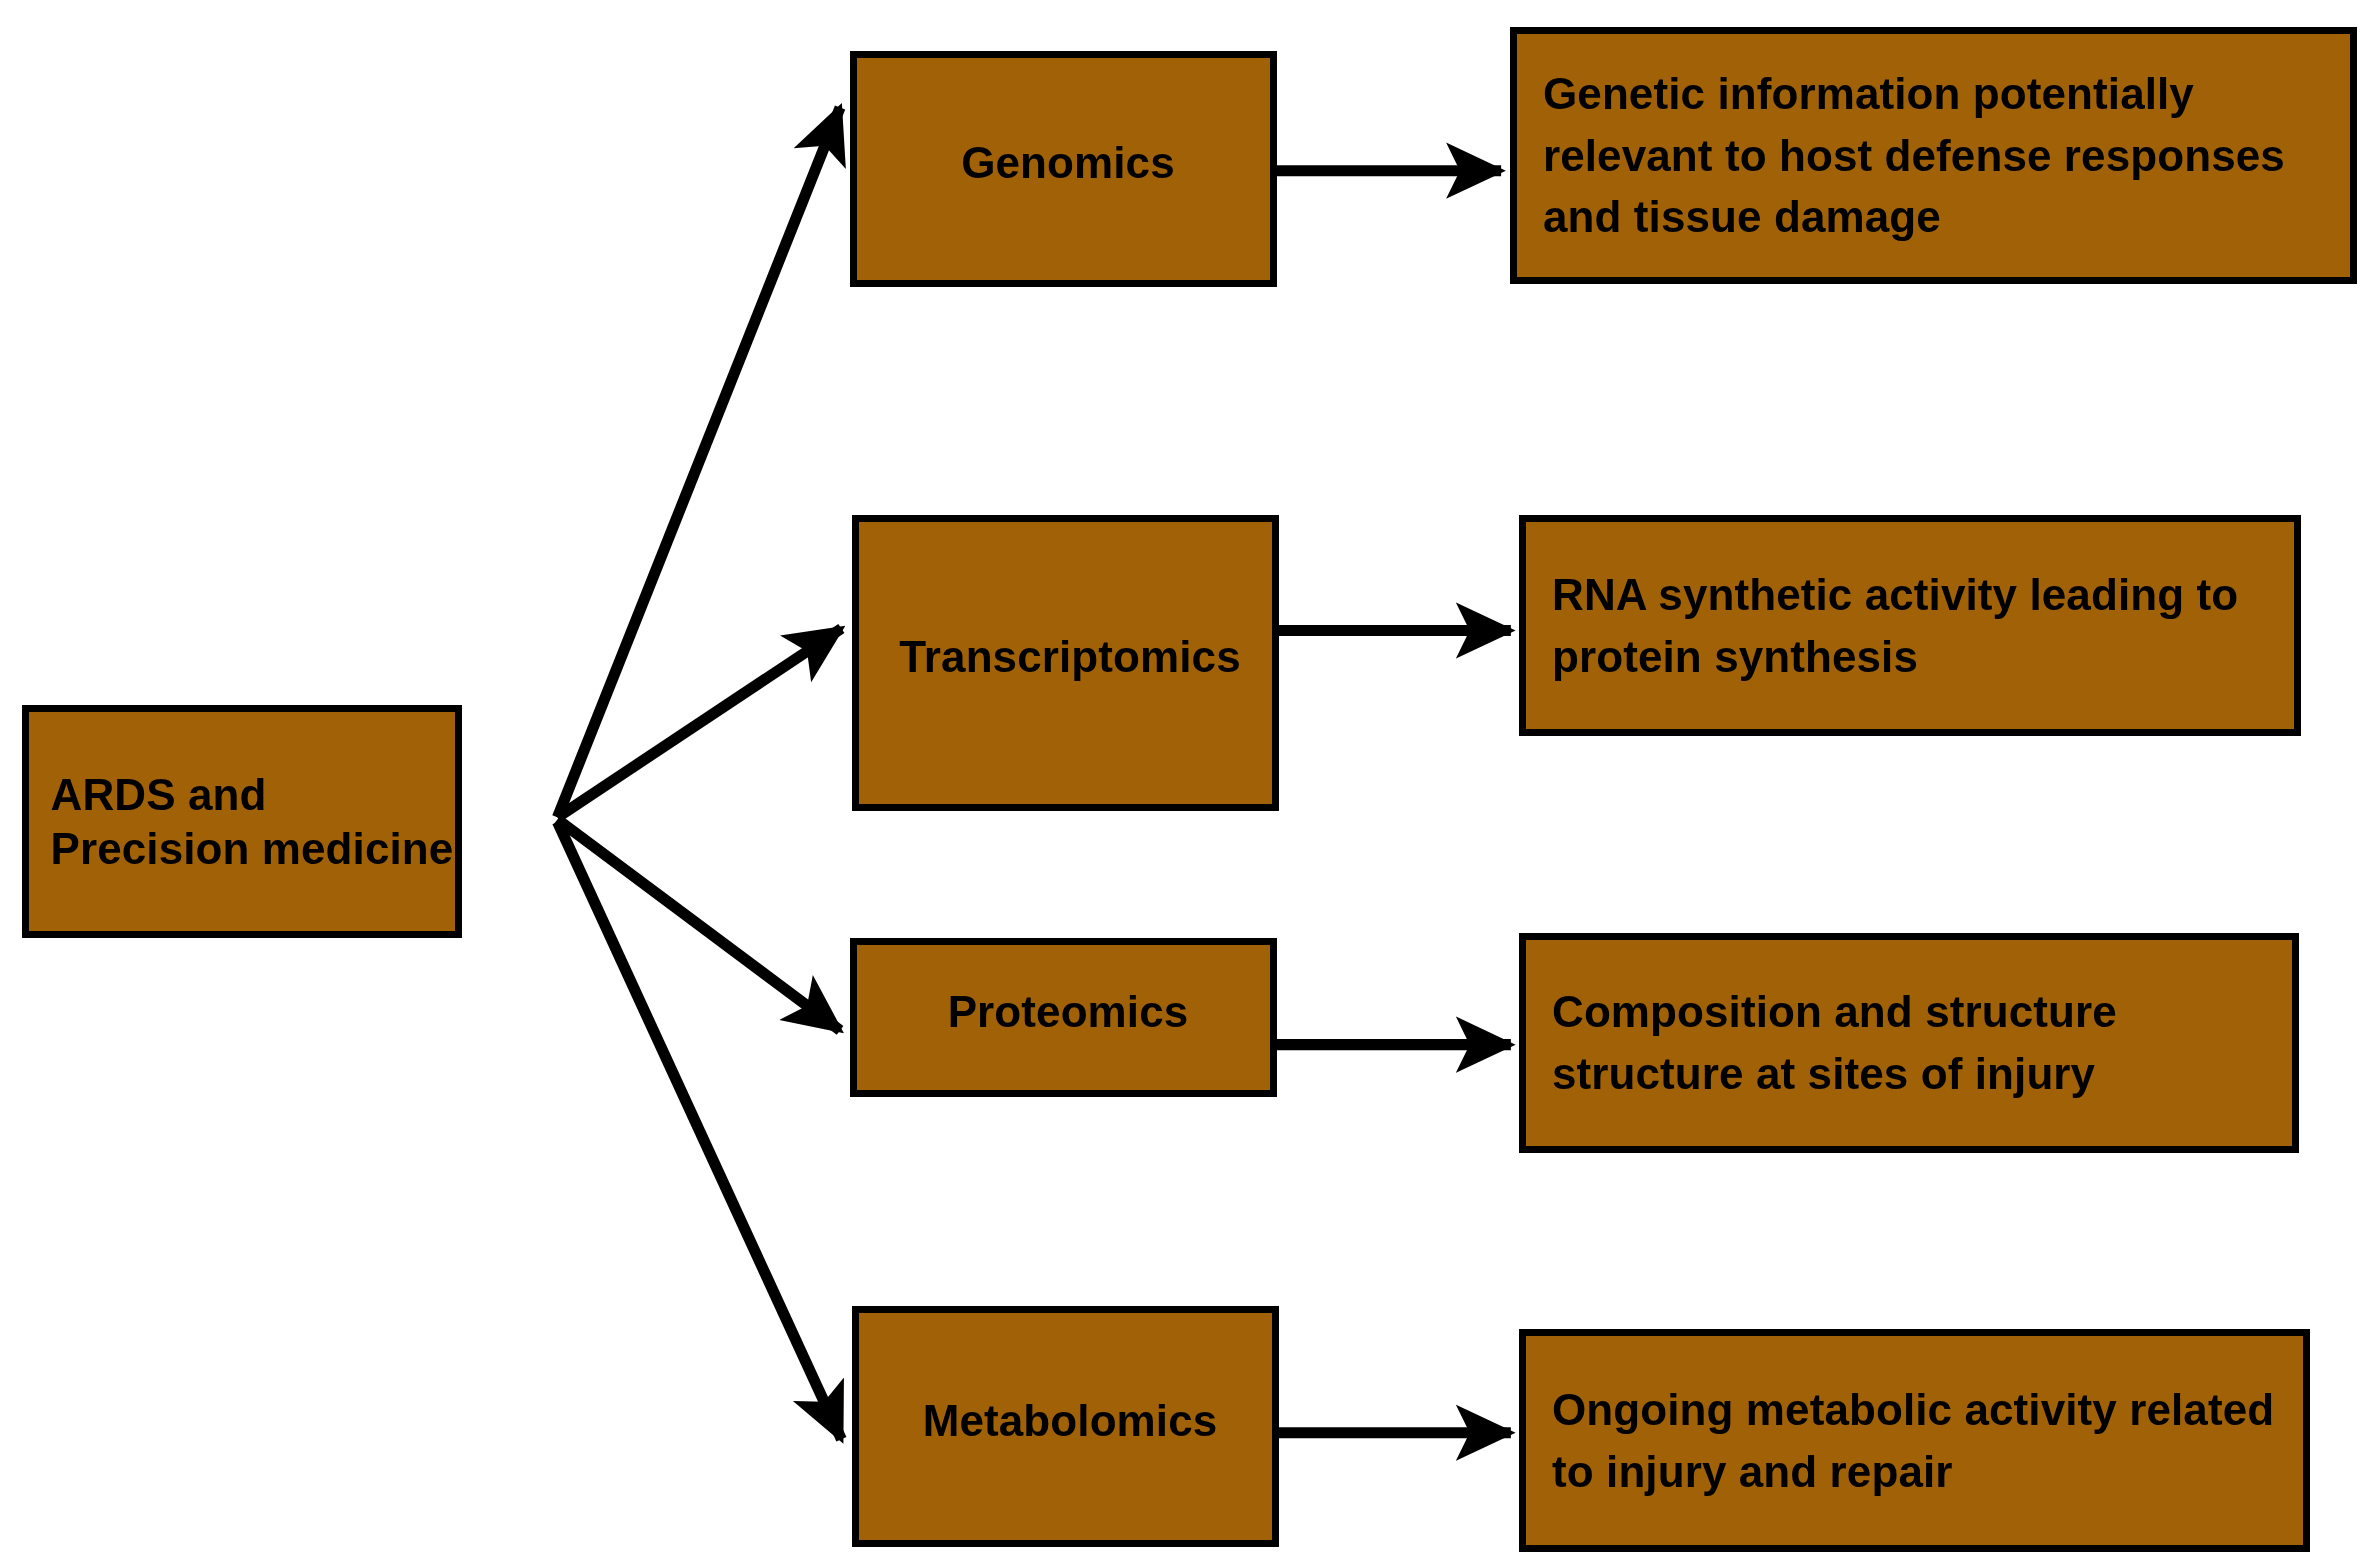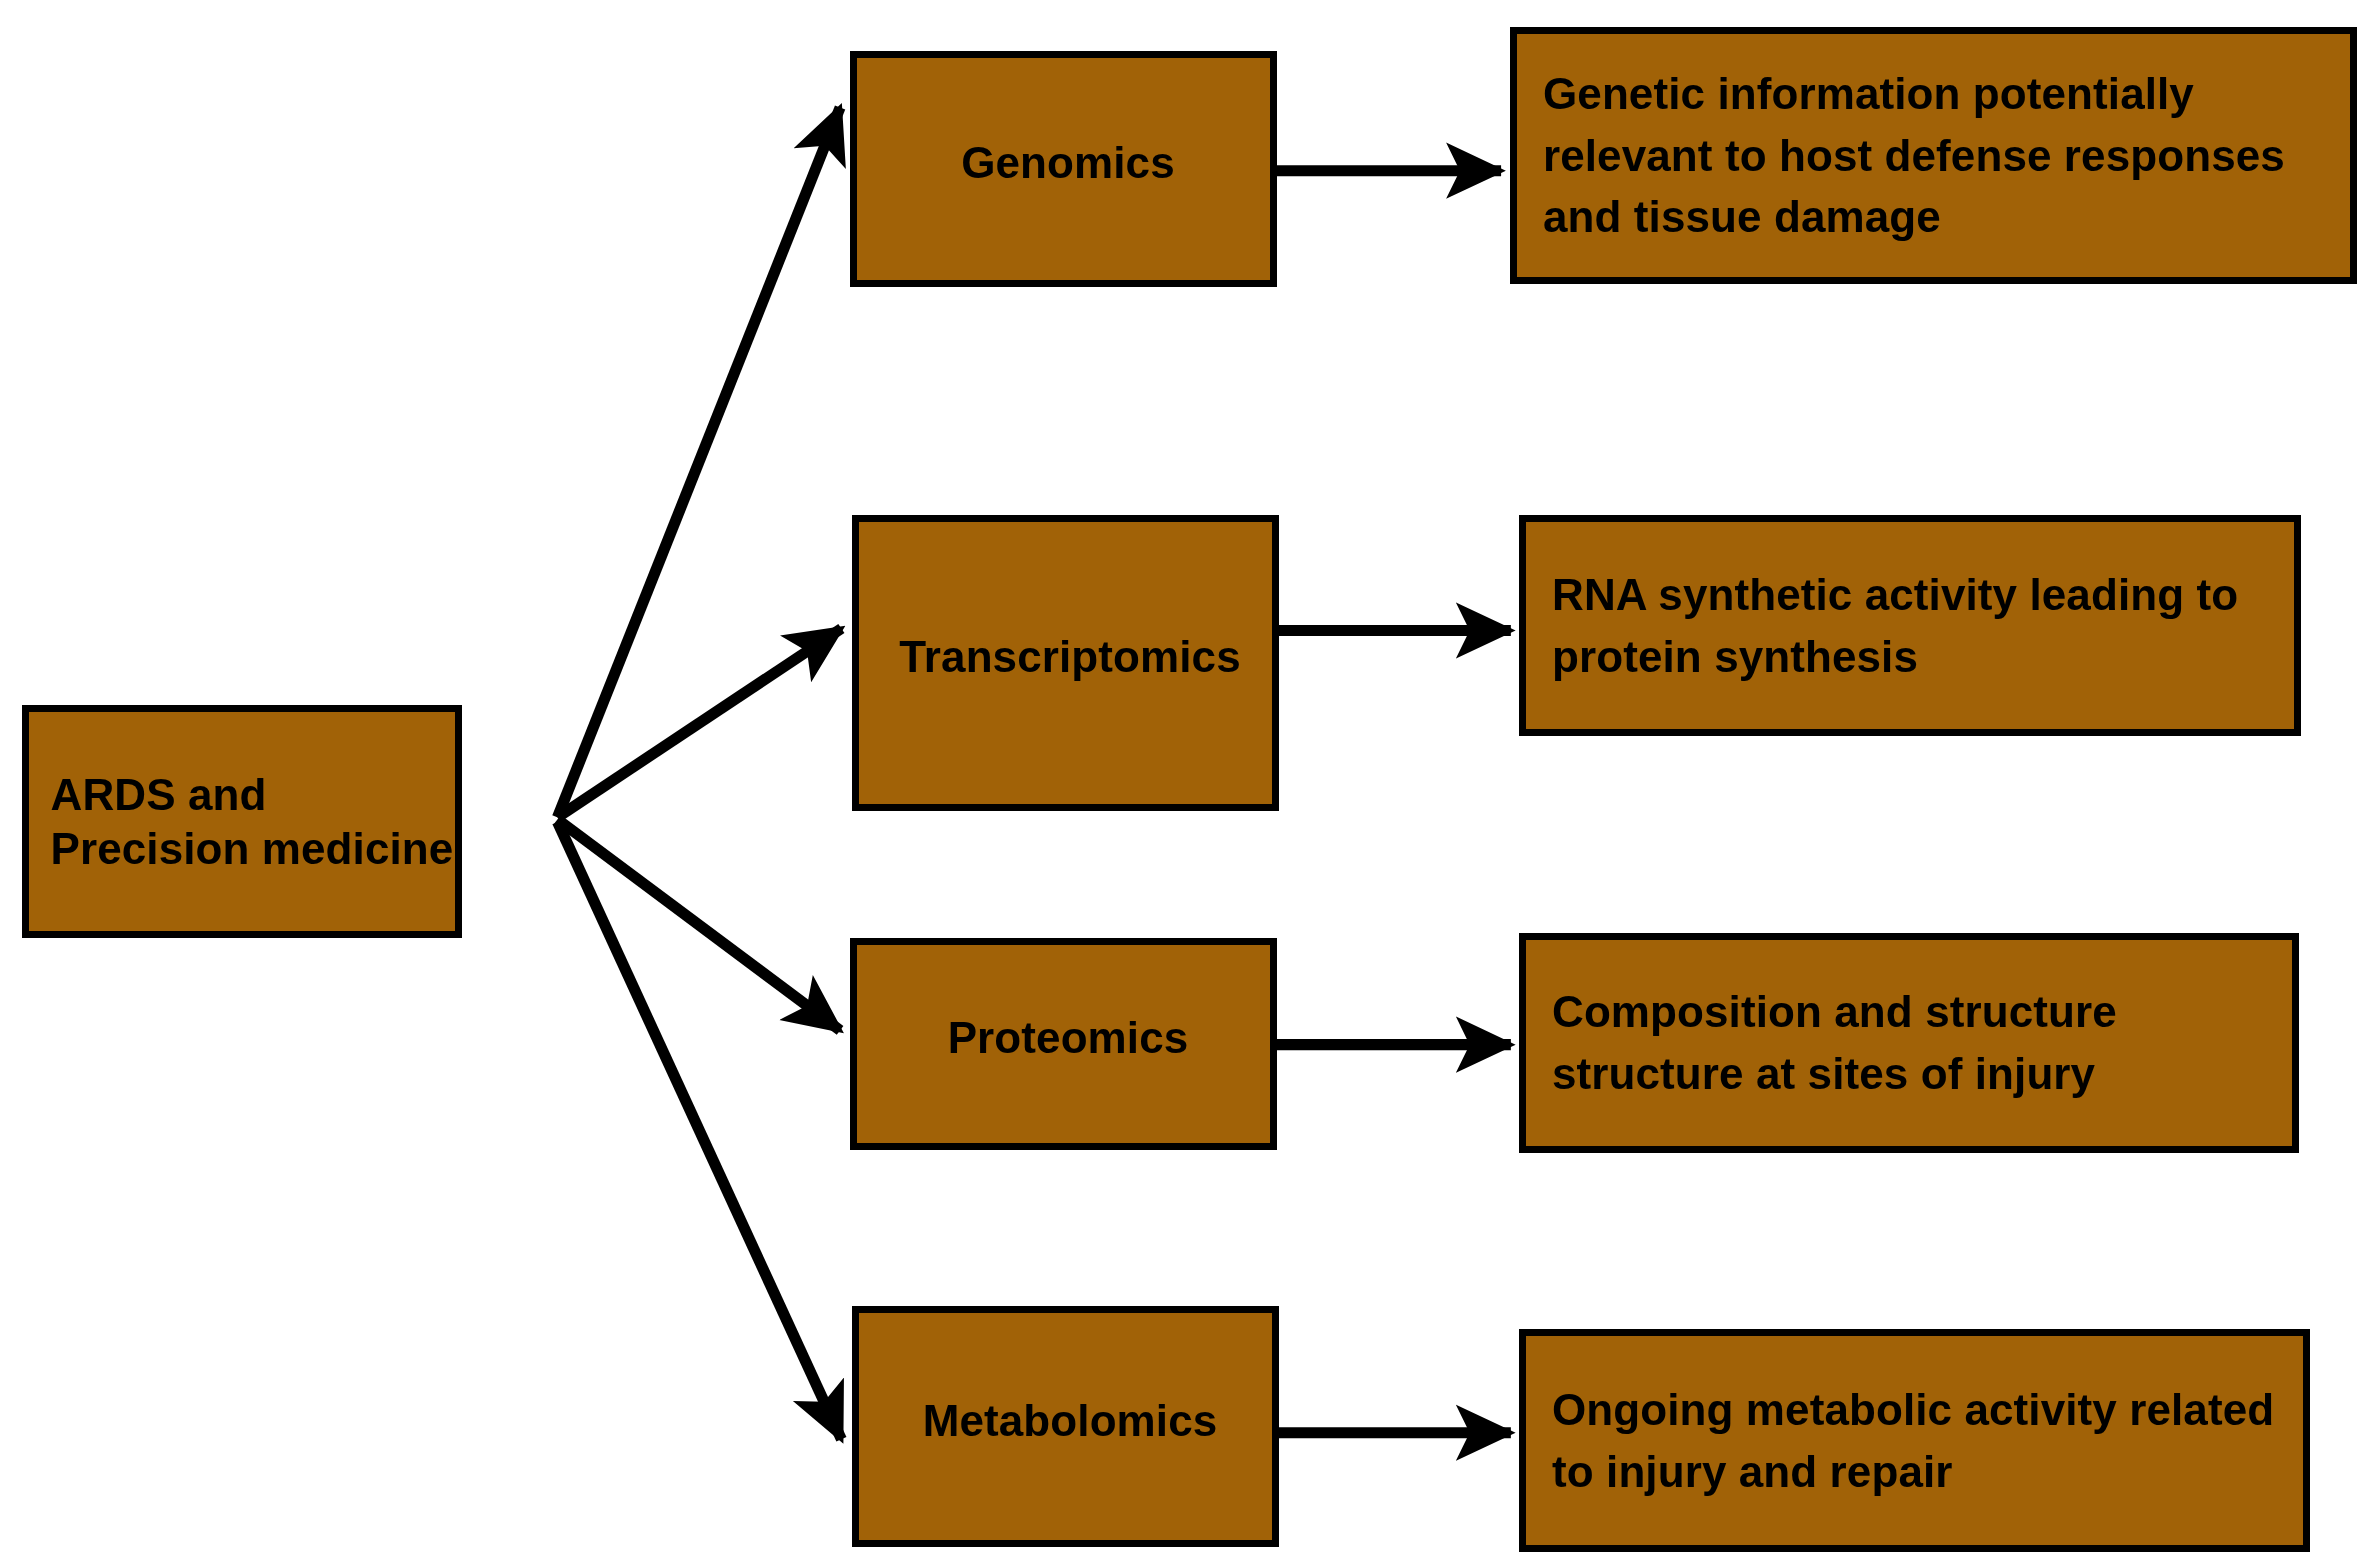--- a/index.html
+++ b/index.html
@@ -59,21 +59,21 @@
     padding: 0 0 11px 22px;
   }
   .node-omics .txt {
     font-size: 44px;
     line-height: 1.2;
     text-align: center;
     padding-right: 13px;
   }
   #node-genomics      { left: 850px; top: 51px;   height: 236px; }
   #node-transcriptomics { left: 852px; top: 515px;  height: 296px; }
-  #node-proteomics    { left: 850px; top: 938px; height: 212px; }
+  #node-proteomics    { left: 850px; top: 938px; height: 159px; }
   #node-metabolomics  { left: 852px; top: 1306px; height: 241px; }
 
   
   .node-desc {
     padding: 0 19.5px 0 26px;
   }
   .node-desc .txt {
     font-size: 44px;
     line-height: 1.40;
     text-align: left;

